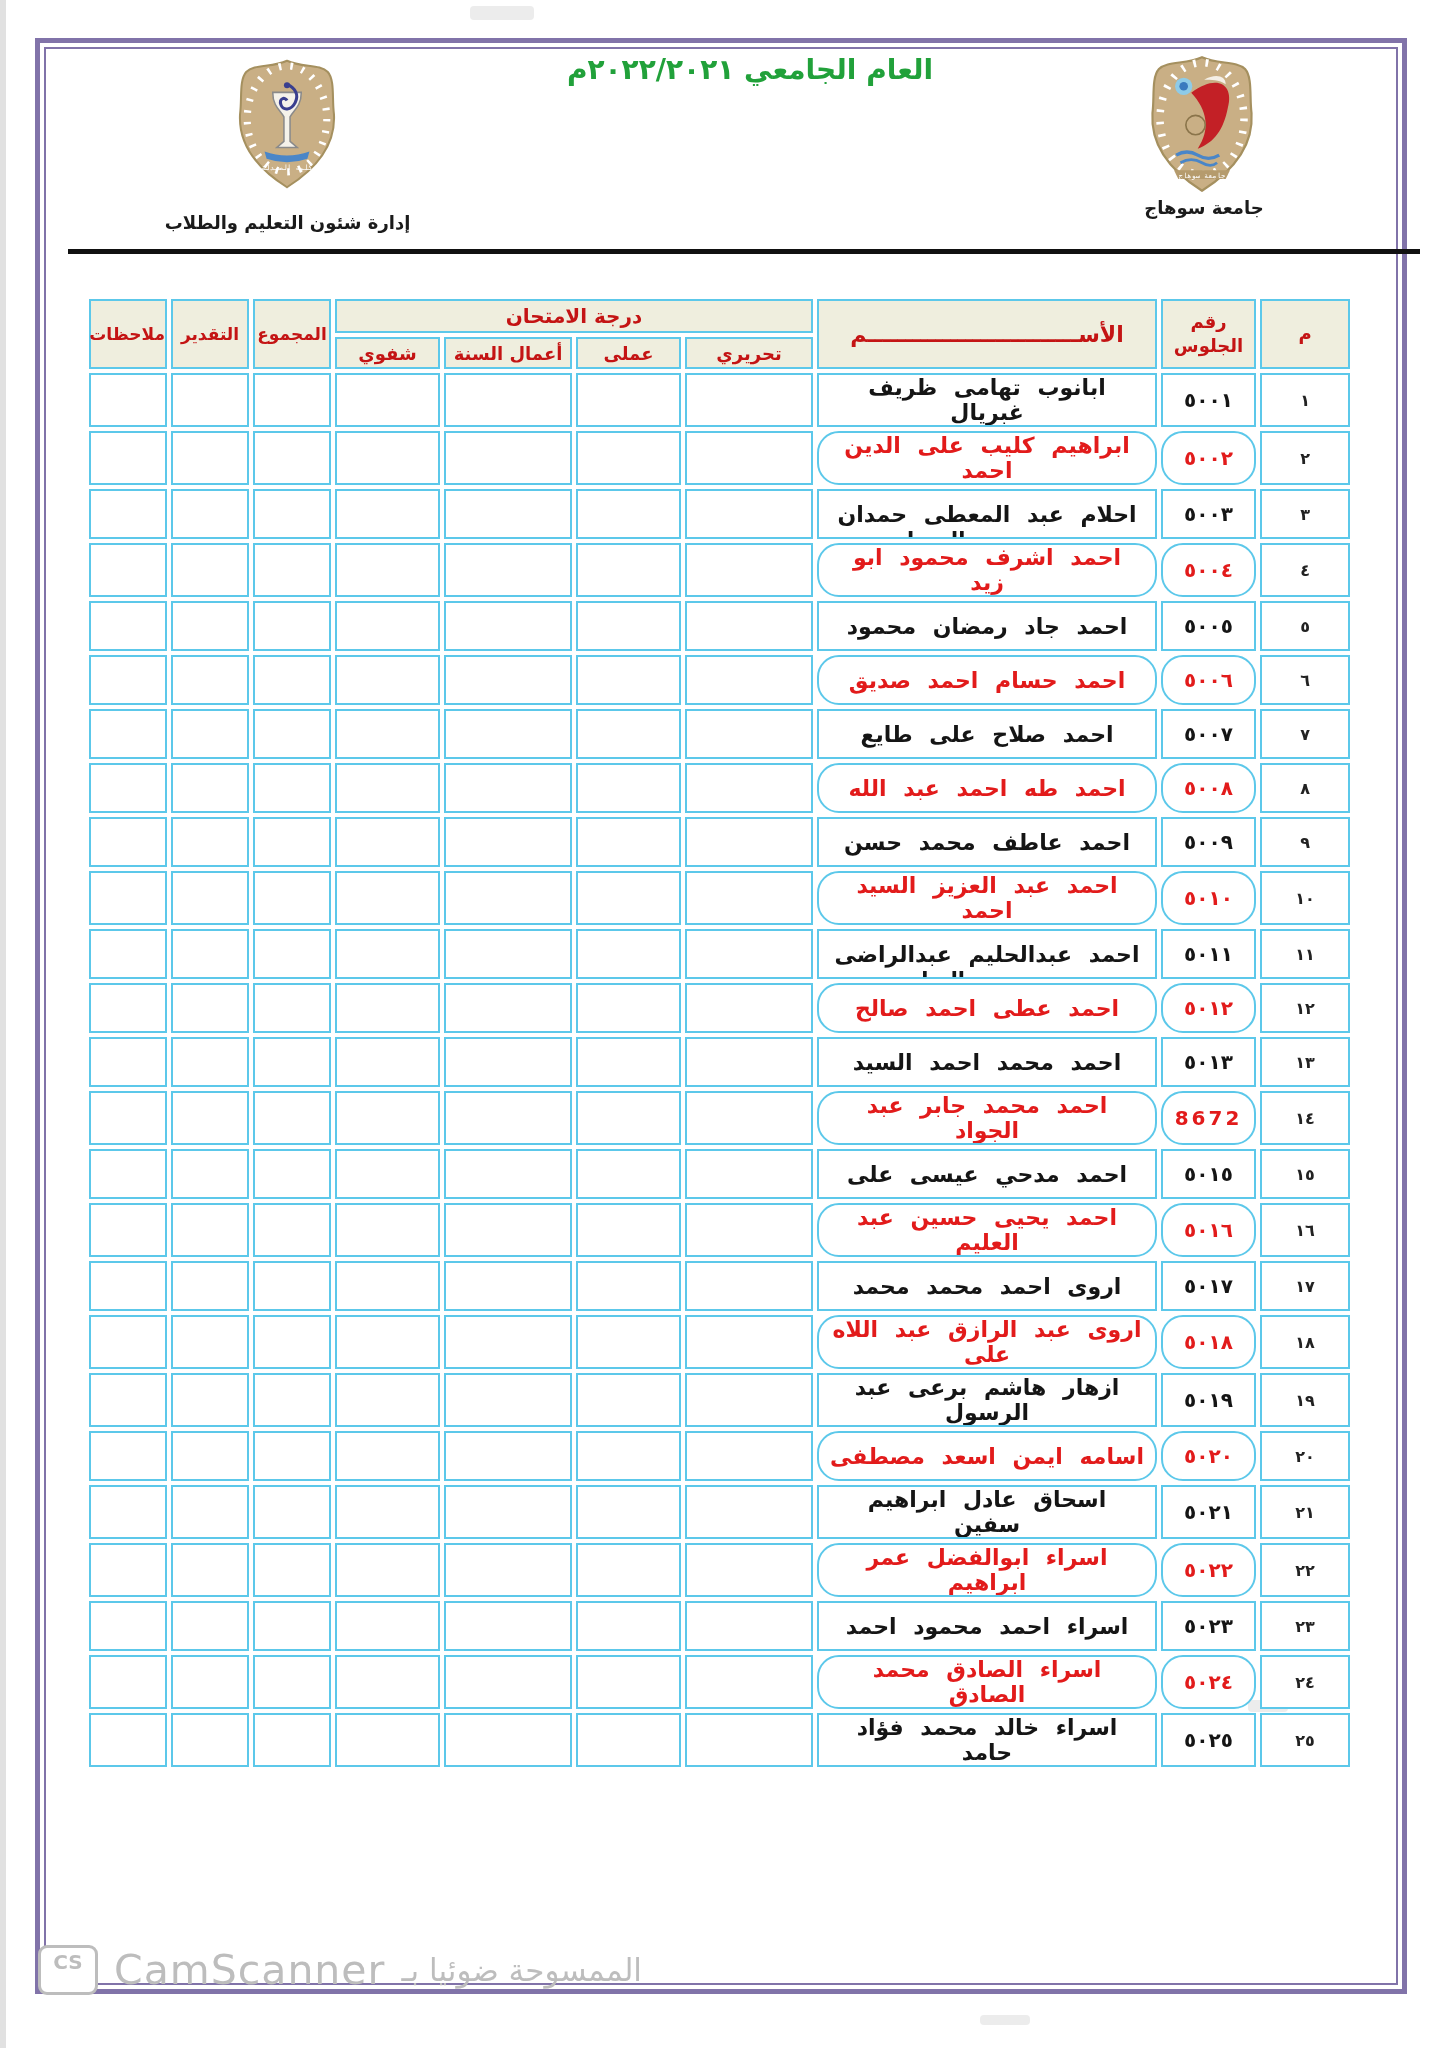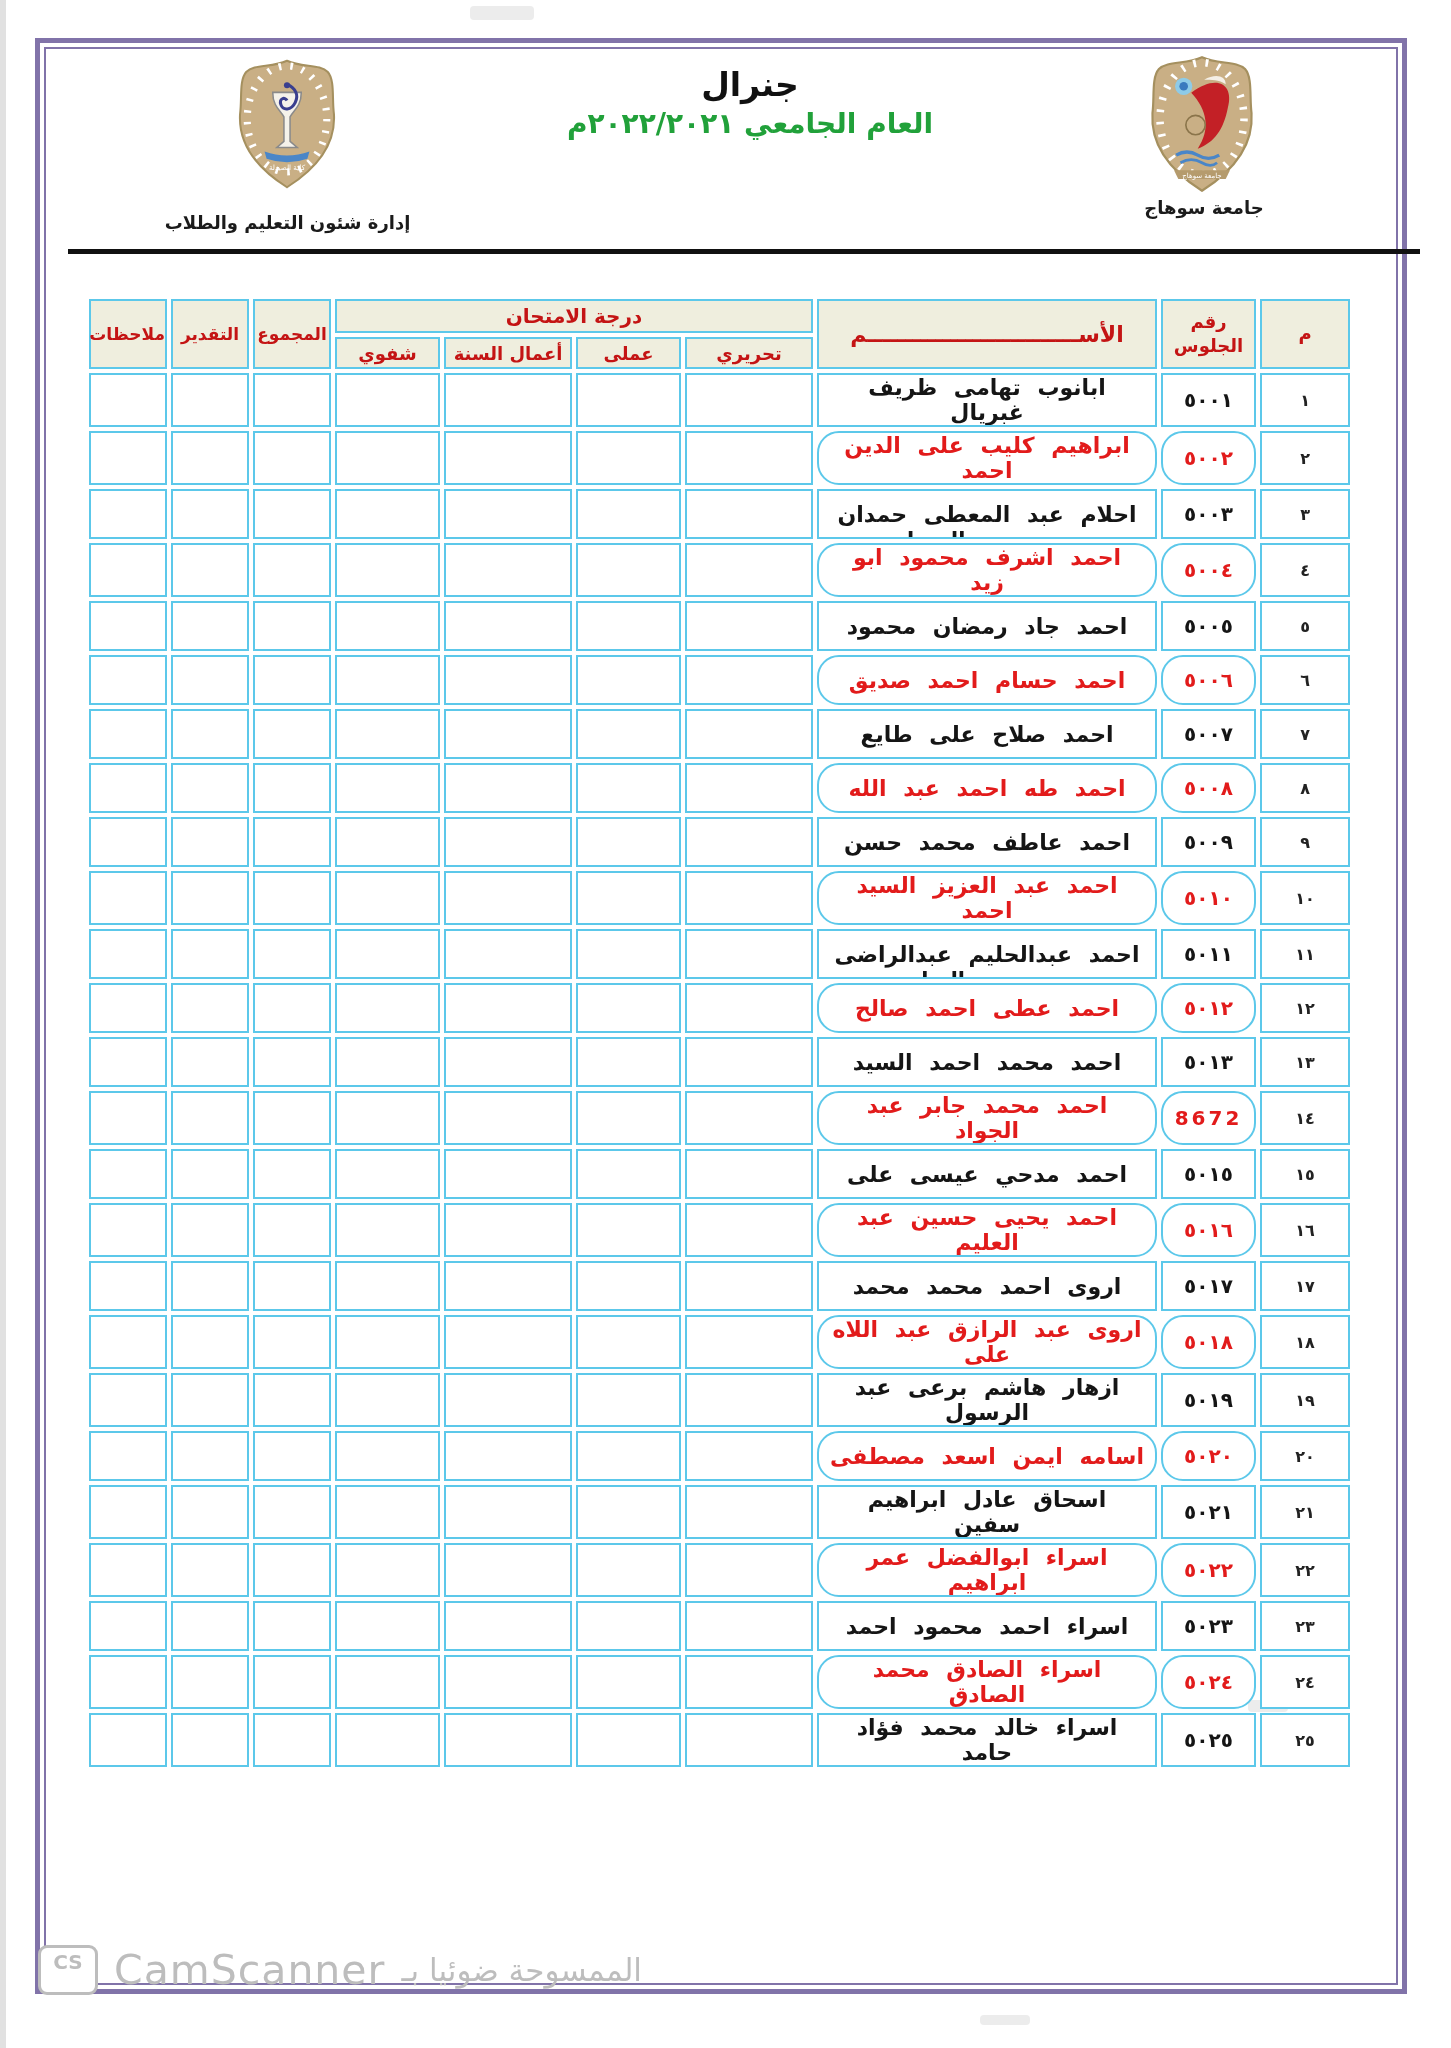--- a/index.html
+++ b/index.html
@@ -8,21 +8,21 @@
 
   
   .scan-edge { position:absolute; left:0; top:0; width:6px; height:2048px; background:#c9c9c9; opacity:.55; }
   .smudge { position:absolute; background:#d9d9d9; opacity:.5; border-radius:4px; }
 
   
   .frame { position:absolute; left:35px; top:38px; width:1372px; height:1956px; border:5px solid #8173a9; }
   .frame-inner { position:absolute; inset:4px; border:2px solid #8173a9; }
 
   
-  .emblem { position:absolute; }
+  .emblem { position:absolute;font-family:Liberation Mono, monospace; }
   .emblem-caption { position:absolute; text-align:center; font-weight:bold; color:#1b1b1b; font-size:18px; }
 
   
   .titles { position:absolute; left:420px; top:52px; width:660px; text-align:center; direction:rtl; }
   .title-main { color:#2b9cd8; font-size:36px; font-weight:bold; line-height:46px; }
   .title-sub  { color:#111111; font-size:33px; font-weight:bold; line-height:42px; margin-top:12px; }
   .title-year { color:#21a13a; font-size:28px; font-weight:bold; line-height:36px; }
 
   .top-rule { position:absolute; left:68px; top:249px; width:1352px; height:5px; background:#111; }
 
@@ -94,21 +94,20 @@
       <path d="M36 34 C36 48 44 52 47 58 L47 82 L40 88 L60 88 L53 82 L53 58 C56 52 64 48 64 34 Z" fill="#f5f2ea" stroke="#8a8a8a" stroke-width="1.5"></path>
       <path d="M50 26 C58 30 62 36 58 44 C54 52 46 52 44 46 C42 40 48 38 50 42" fill="none" stroke="#3a3f8f" stroke-width="3"></path>
       <circle cx="50" cy="27" r="3" fill="#3a3f8f"></circle>
       <path d="M28 92 Q50 100 72 92 L70 99 Q50 106 30 99 Z" fill="#4a86c8"></path>
       <text x="50" y="110" text-anchor="middle" font-size="7" fill="#ffffff">كلية الصيدلة</text>
     </svg>
   </div>
   <div class="emblem-caption" style="left:155px; top:212px; width:265px;">إدارة شئون التعليم والطلاب</div>
 
   <div class="titles">
-    <div class="title-sub">جنرال</div>
     <div class="title-year">العام الجامعي ٢٠٢٢/٢٠٢١م</div>
   </div>
 
   <div class="top-rule"></div>
 
   <table class="students">
     <colgroup>
       <col style="width:90px">
         <col style="width:95px">
         <col style="width:340px">

